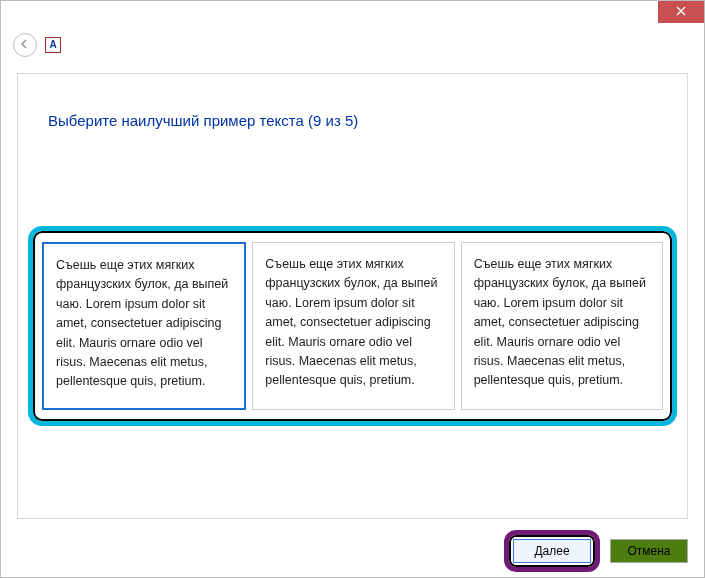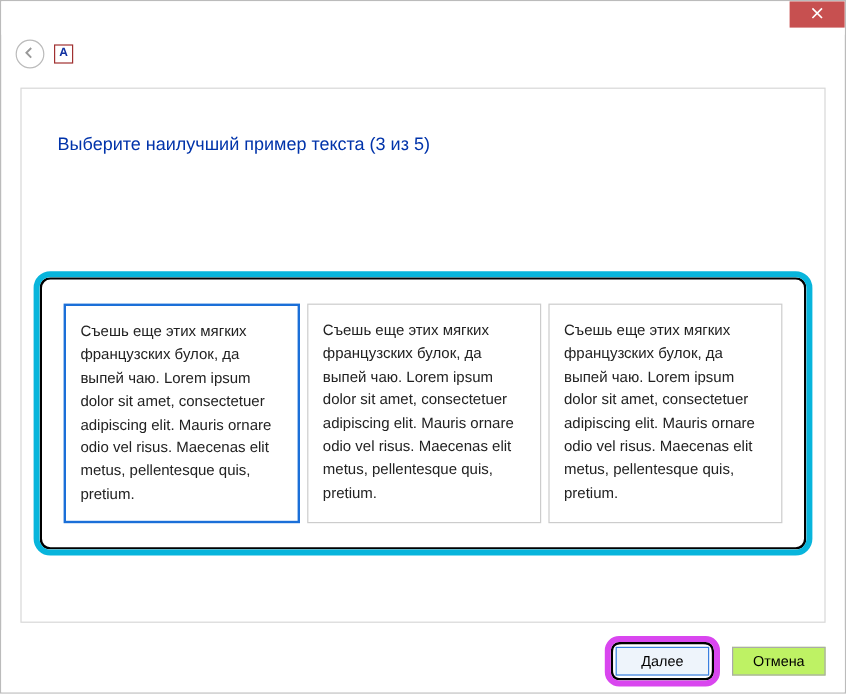--- a/index.html
+++ b/index.html
@@ -83,21 +83,21 @@
     font-size: 15px;
     margin: 38px 0 0 30px;
   }
   .samples-wrap {
     position: absolute;
     left: 10px;
     right: 10px;
     top: 152px;
     border: 5px solid #08b5dc;
     border-radius: 14px;
-    padding: 16px;
+    padding: 5px;
     display: flex;
     gap: 4px;
     box-shadow: 0 0 0 2px #000 inset;
   }
   .samples-wrap-inner {
     display: flex;
     gap: 6px;
     width: 100%;
     background: #fff;
     border-radius: 8px;
@@ -123,38 +123,38 @@
     bottom: 0;
     height: 52px;
     display: flex;
     align-items: center;
     justify-content: flex-end;
     padding-right: 16px;
     gap: 10px;
     background: #fff;
   }
   .next-wrap {
-    border: 5px solid #d946ef;
+    border: 5px solid #701a75;
     border-radius: 12px;
     padding: 2px;
     box-shadow: 0 0 0 2px #000 inset;
     display: flex;
   }
   .next-wrap-inner {
     background: #fff;
     border-radius: 7px;
     padding: 2px;
   }
   button.win {
     font-family: inherit;
     font-size: 12px;
     min-width: 78px;
     height: 24px;
     border: 1px solid #aaa;
-    background: #bef264;
+    background: #4d7c0f;
     cursor: pointer;
     padding: 0 14px;
   }
   button.win.primary {
     border: 1.5px solid #3a7fe0;
     background: #eef4fb;
   }
 </style>
 </head>
 <body>
@@ -176,21 +176,21 @@
           <path d="M7 2 L3 6 L7 10" fill="none" stroke="#999" stroke-width="1.6"></path>
         </svg>
     </span>
   </div>
   <div class="app-icon">
     <span>A</span>
   </div>
 </div>
 
 <div class="content-panel">
-  <div class="instruction">Выберите наилучший пример текста (3 из 5)</div>
+  <div class="instruction">Выберите наилучший пример текста (9 из 5)</div>
 
   <div class="samples-wrap">
     <div class="samples-wrap-inner">
       <div class="sample selected">Съешь еще этих мягких французских булок, да выпей чаю. Lorem ipsum dolor sit amet, consectetuer adipiscing elit. Mauris ornare odio vel risus. Maecenas elit metus, pellentesque quis, pretium.</div>
       <div class="sample">Съешь еще этих мягких французских булок, да выпей чаю. Lorem ipsum dolor sit amet, consectetuer adipiscing elit. Mauris ornare odio vel risus. Maecenas elit metus, pellentesque quis, pretium.</div>
       <div class="sample">Съешь еще этих мягких французских булок, да выпей чаю. Lorem ipsum dolor sit amet, consectetuer adipiscing elit. Mauris ornare odio vel risus. Maecenas elit metus, pellentesque quis, pretium.</div>
     </div>
   </div>
 </div>
 

